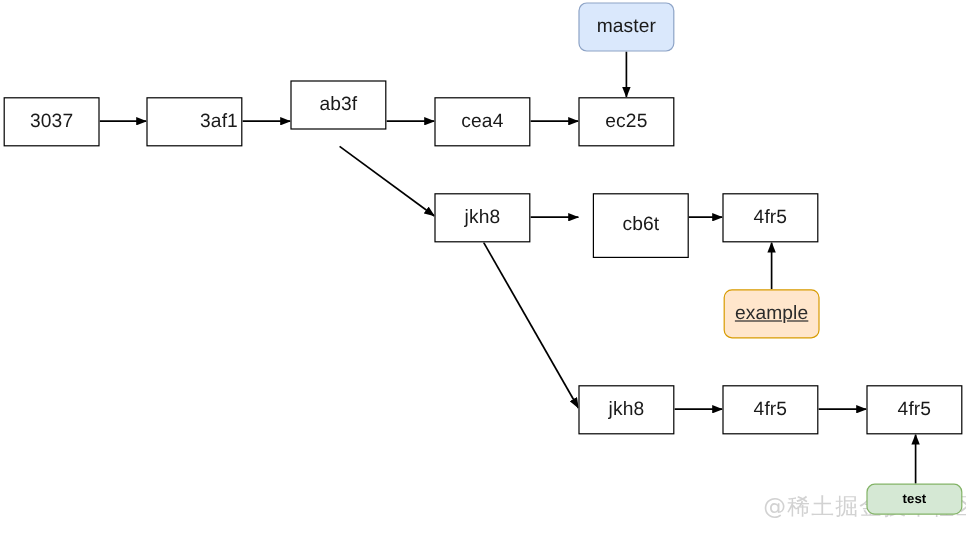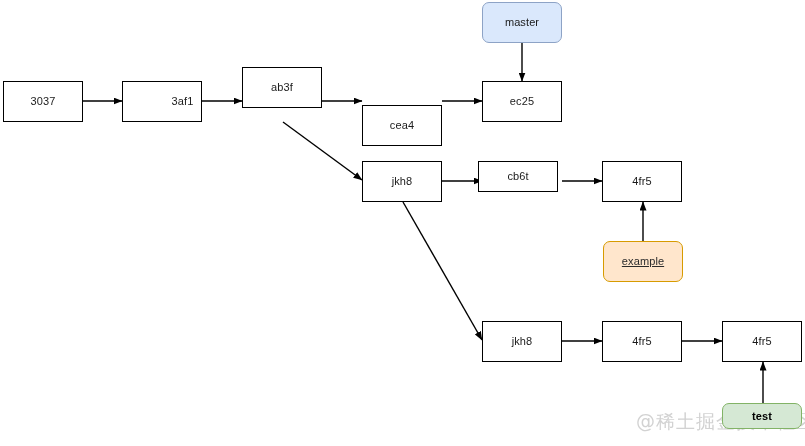--- a/index.html
+++ b/index.html
@@ -14,21 +14,21 @@
     background: #ffffff;
     overflow: hidden;
     font-family: "Liberation Sans", sans-serif;
   }
   .node {
     position: absolute;
     box-sizing: border-box;
     display: flex;
     align-items: center;
     justify-content: center;
-    font-size: 11px;
+    font-size: 16px;
     line-height: 1;
     color: #1a1a1a;
     letter-spacing: 0.1px;
     white-space: nowrap;
     z-index: 3;
   }
   .node.commit {
     background: #ffffff;
     border: 1.4px solid #000000;
     border-radius: 0;
@@ -102,25 +102,25 @@
         <line x1="562" y1="341" x2="602" y2="341" stroke="#000000" stroke-width="1.4" marker-end="url(#arrowhead)"></line>
         <line x1="682" y1="341" x2="722" y2="341" stroke="#000000" stroke-width="1.4" marker-end="url(#arrowhead)"></line>
         <line x1="763" y1="403" x2="763" y2="362" stroke="#000000" stroke-width="1.4" marker-end="url(#arrowhead)"></line>
       </g>
   </svg>
 
   <div id="node-layer">
       <div class="node commit" style="left: 3px; top: 81px; width: 80px; height: 41px;">3037</div>
       <div class="node commit" style="left: 122px; top: 81px; width: 80px; height: 41px; padding-left: 41px;">3af1</div>
       <div class="node commit" style="left: 242px; top: 67px; width: 80px; height: 41px;">ab3f</div>
-      <div class="node commit" style="left: 362px; top: 81px; width: 80px; height: 41px; margin-top: 24px;">cea4</div>
+      <div class="node commit" style="left: 362px; top: 81px; width: 80px; height: 41px;">cea4</div>
       <div class="node commit" style="left: 482px; top: 81px; width: 80px; height: 41px;">ec25</div>
       <div class="node label branch-master" style="left: 482px; top: 2px; width: 80px; height: 41px;">master</div>
       <div class="node commit" style="left: 362px; top: 161px; width: 80px; height: 41px;">jkh8</div>
-      <div class="node commit" style="left: 478px; top: 161px; width: 80px; height: 31px;">cb6t</div>
+      <div class="node commit" style="left: 494px; top: 161px; width: 80px; height: 54px;">cb6t</div>
       <div class="node commit" style="left: 602px; top: 161px; width: 80px; height: 41px;">4fr5</div>
       <div class="node label branch-example" style="left: 603px; top: 241px; width: 80px; height: 41px;">example</div>
       <div class="node commit" style="left: 482px; top: 321px; width: 80px; height: 41px;">jkh8</div>
       <div class="node commit" style="left: 602px; top: 321px; width: 80px; height: 41px;">4fr5</div>
       <div class="node commit" style="left: 722px; top: 321px; width: 80px; height: 41px;">4fr5</div>
       <div class="node label branch-test" style="left: 722px; top: 403px; width: 80px; height: 26px;">test</div>
     </div>
 
   <div class="watermark">@稀土掘金技术社区</div>
 

